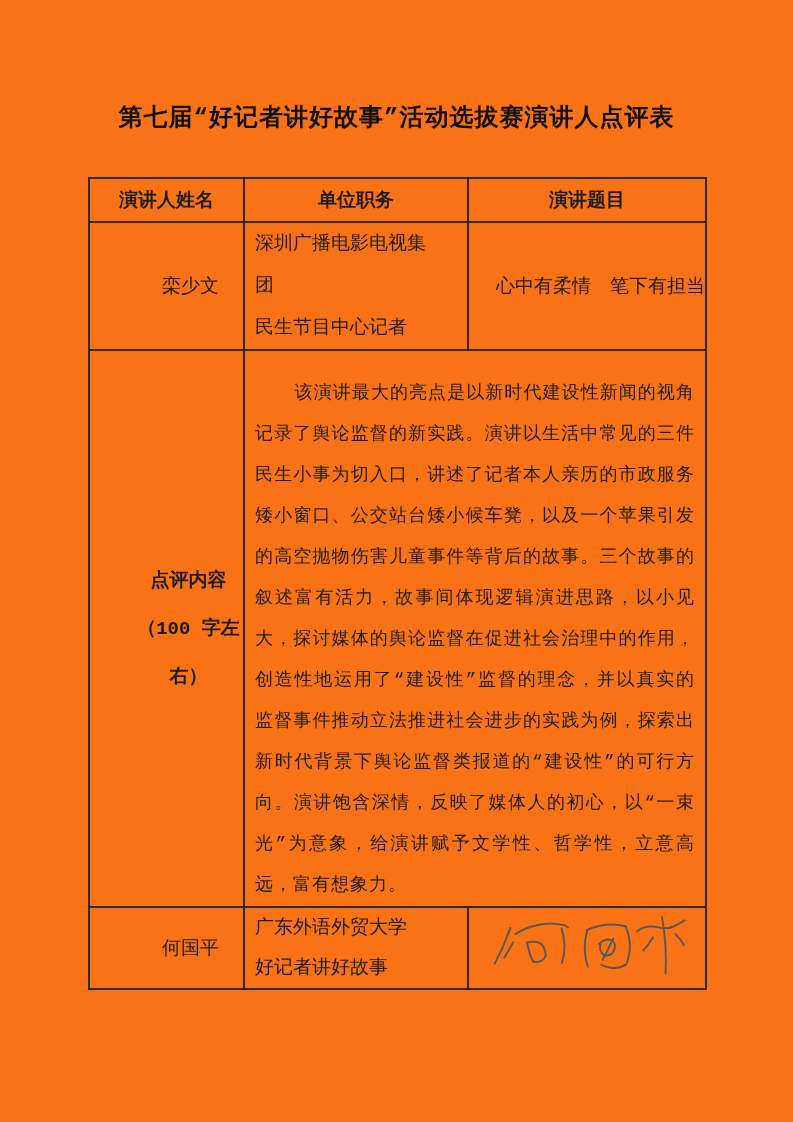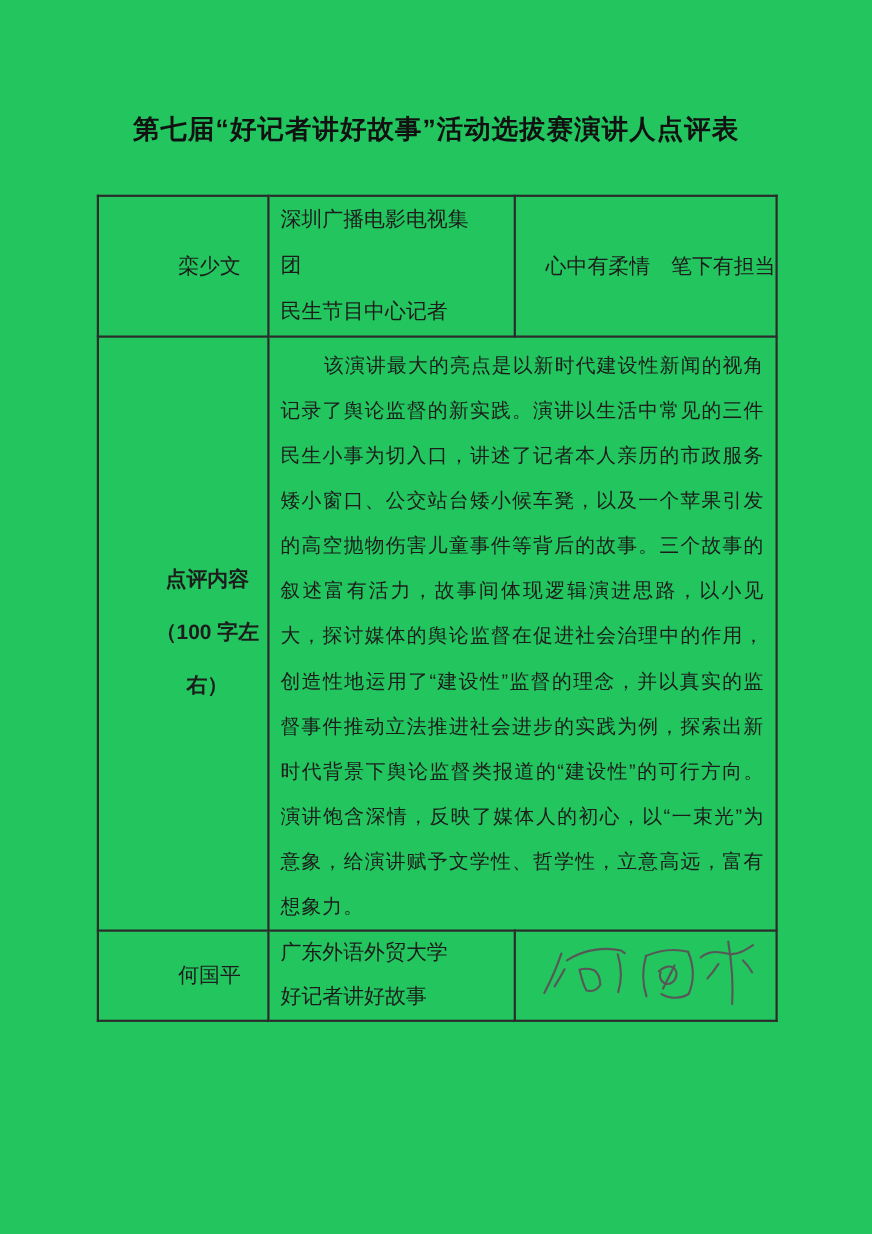--- a/index.html
+++ b/index.html
@@ -2,22 +2,22 @@
 <html><head>
 <meta charset="utf-8">
 <style>
   * { margin: 0; padding: 0; box-sizing: border-box; }
   html, body { background: #888; }
   .page {
     position: relative;
     width: 793px;
     height: 1122px;
     margin: 0 auto;
-    background: #22c55e;
-    font-family: Liberation Sans, sans-serif;
+    background: #f97316;
+    font-family: Liberation Mono, monospace;
     color: #1c1c1c;
     overflow: hidden;
   }
   .doc-title {
     position: absolute;
     top: 101px;
     left: 0;
     width: 100%;
     text-align: center;
     font-size: 24px;
@@ -59,21 +59,21 @@
   td.topic-cell { text-align: right; }
   td.comment-label-cell {
     text-align: center;
     font-weight: bold;
     font-size: 21px;
     padding-left: 44px;
   }
   .comment-label-line { display: block; line-height: 48px; }
   td.comment-text-cell {
     vertical-align: top;
-    padding: 5px 10px 0 10px;
+    padding: 22px 10px 0 10px;
     border-radius: 20px;
   }
   .comment-paragraph {
     font-size: 18px;
     line-height: 41px;
     letter-spacing: 1px;
     text-align: justify;
     text-align-last: left;
     text-indent: 2.2em;
   }
@@ -93,20 +93,25 @@
   <div class="doc-title">第七届“好记者讲好故事”活动选拔赛演讲人点评表</div>
 
   <table class="review-table">
     <colgroup>
       <col class="c1">
         <col class="c2">
         <col class="c3">
     </colgroup>
 
     <tbody>
+        <tr class="r-head1">
+      <td class="head-cell">演讲人姓名</td>
+      <td class="head-cell">单位职务</td>
+      <td class="head-cell">演讲题目</td>
+    </tr>
 
     <tr class="r-speaker">
       <td class="center-cell">栾少文</td>
       <td class="unit-cell">
         <span class="unit-line">深圳广播电影电视集团</span>
         <span class="unit-line">民生节目中心记者</span>
       </td>
       <td class="topic-cell">心中有柔情　笔下有担当</td>
     </tr>
 

